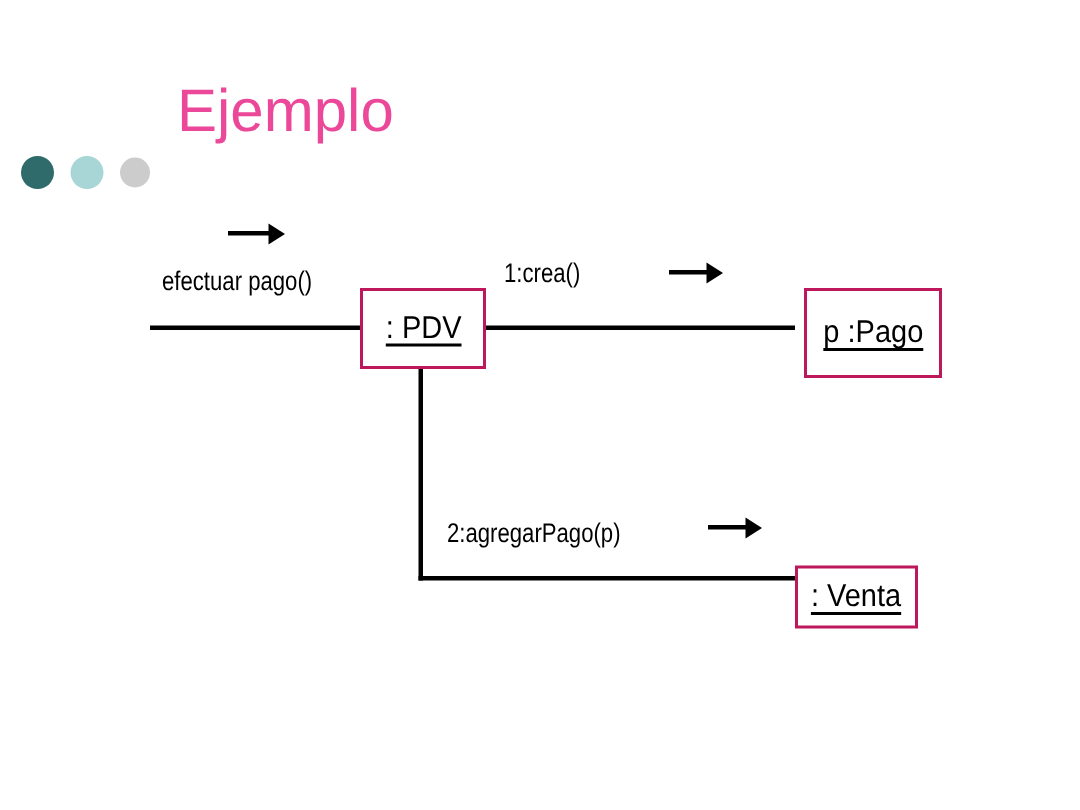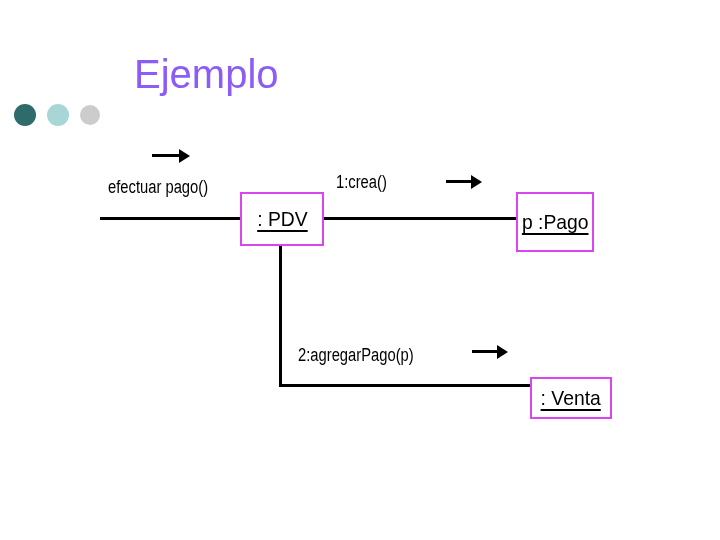--- a/index.html
+++ b/index.html
@@ -27,25 +27,25 @@
     position: absolute;
     border-radius: 50%;
     top: 66px;
   }
   #bullet-dot-1 { left: 14px; width: 22px; height: 22px; }
   #bullet-dot-2 { left: 47px; width: 22px; height: 22px; }
   #bullet-dot-3 { left: 80px; width: 20px; height: 20px; top: 67px; }
 
   #page-title {
     position: absolute;
-    left: 134px;
+    left: 118px;
     top: 46px;
     font-size: 40px;
     line-height: 56px;
-    color: #8b5cf6;
+    color: #ec4899;
     font-family: "Liberation Sans", sans-serif;
     font-weight: 400;
     white-space: nowrap;
     letter-spacing: 0px;
   }
 
   
   #diagram-canvas {
     position: absolute;
     left: 0;
@@ -59,21 +59,21 @@
     position: absolute;
     background: #000000;
   }
   .h-line { height: 3px; }
   .v-line { width: 3px; }
 
   
   .uml-box {
     position: absolute;
     background: #ffffff;
-    border: 2px solid #d946ef;
+    border: 2px solid #be185d;
     box-sizing: border-box;
     display: flex;
     align-items: center;
     justify-content: center;
   }
   .uml-box-label {
     font-family: "Liberation Sans", sans-serif;
     font-size: 21px;
     color: #000000;
     text-decoration: underline;
@@ -127,21 +127,21 @@
 <div id="page-title">Ejemplo</div>
 
 <div id="diagram-canvas">
     <div class="link-line h-line" style="left: 100px; top: 217px; width: 142px; background: rgb(0, 0, 0);"></div>
     <div class="link-line h-line" style="left: 322px; top: 217px; width: 208px; background: rgb(0, 0, 0);"></div>
     <div class="link-line v-line" style="left: 279px; top: 244px; height: 143px; background: rgb(0, 0, 0);"></div>
     <div class="link-line h-line" style="left: 279px; top: 384px; width: 253px; background: rgb(0, 0, 0);"></div>
     <div class="uml-box" style="left: 240px; top: 192px; width: 84px; height: 54px;">
       <span class="uml-box-label">: PDV</span>
     </div>
-    <div class="uml-box" style="left: 516px; top: 192px; width: 78px; height: 60px;">
+    <div class="uml-box" style="left: 536px; top: 192px; width: 92px; height: 60px;">
       <span class="uml-box-label">p :Pago</span>
     </div>
     <div class="uml-box" style="left: 530px; top: 377px; width: 82px; height: 42px;">
       <span class="uml-box-label">: Venta</span>
     </div>
     <div class="msg-label" style="left: 108px; top: 177px;">efectuar pago()</div>
     <div class="msg-arrow" style="left: 152px; top: 149px; width: 38px;">
       <span class="shaft" style="width: 29px;"></span>
       <span class="head" style="left: 27px;"></span>
     </div>

